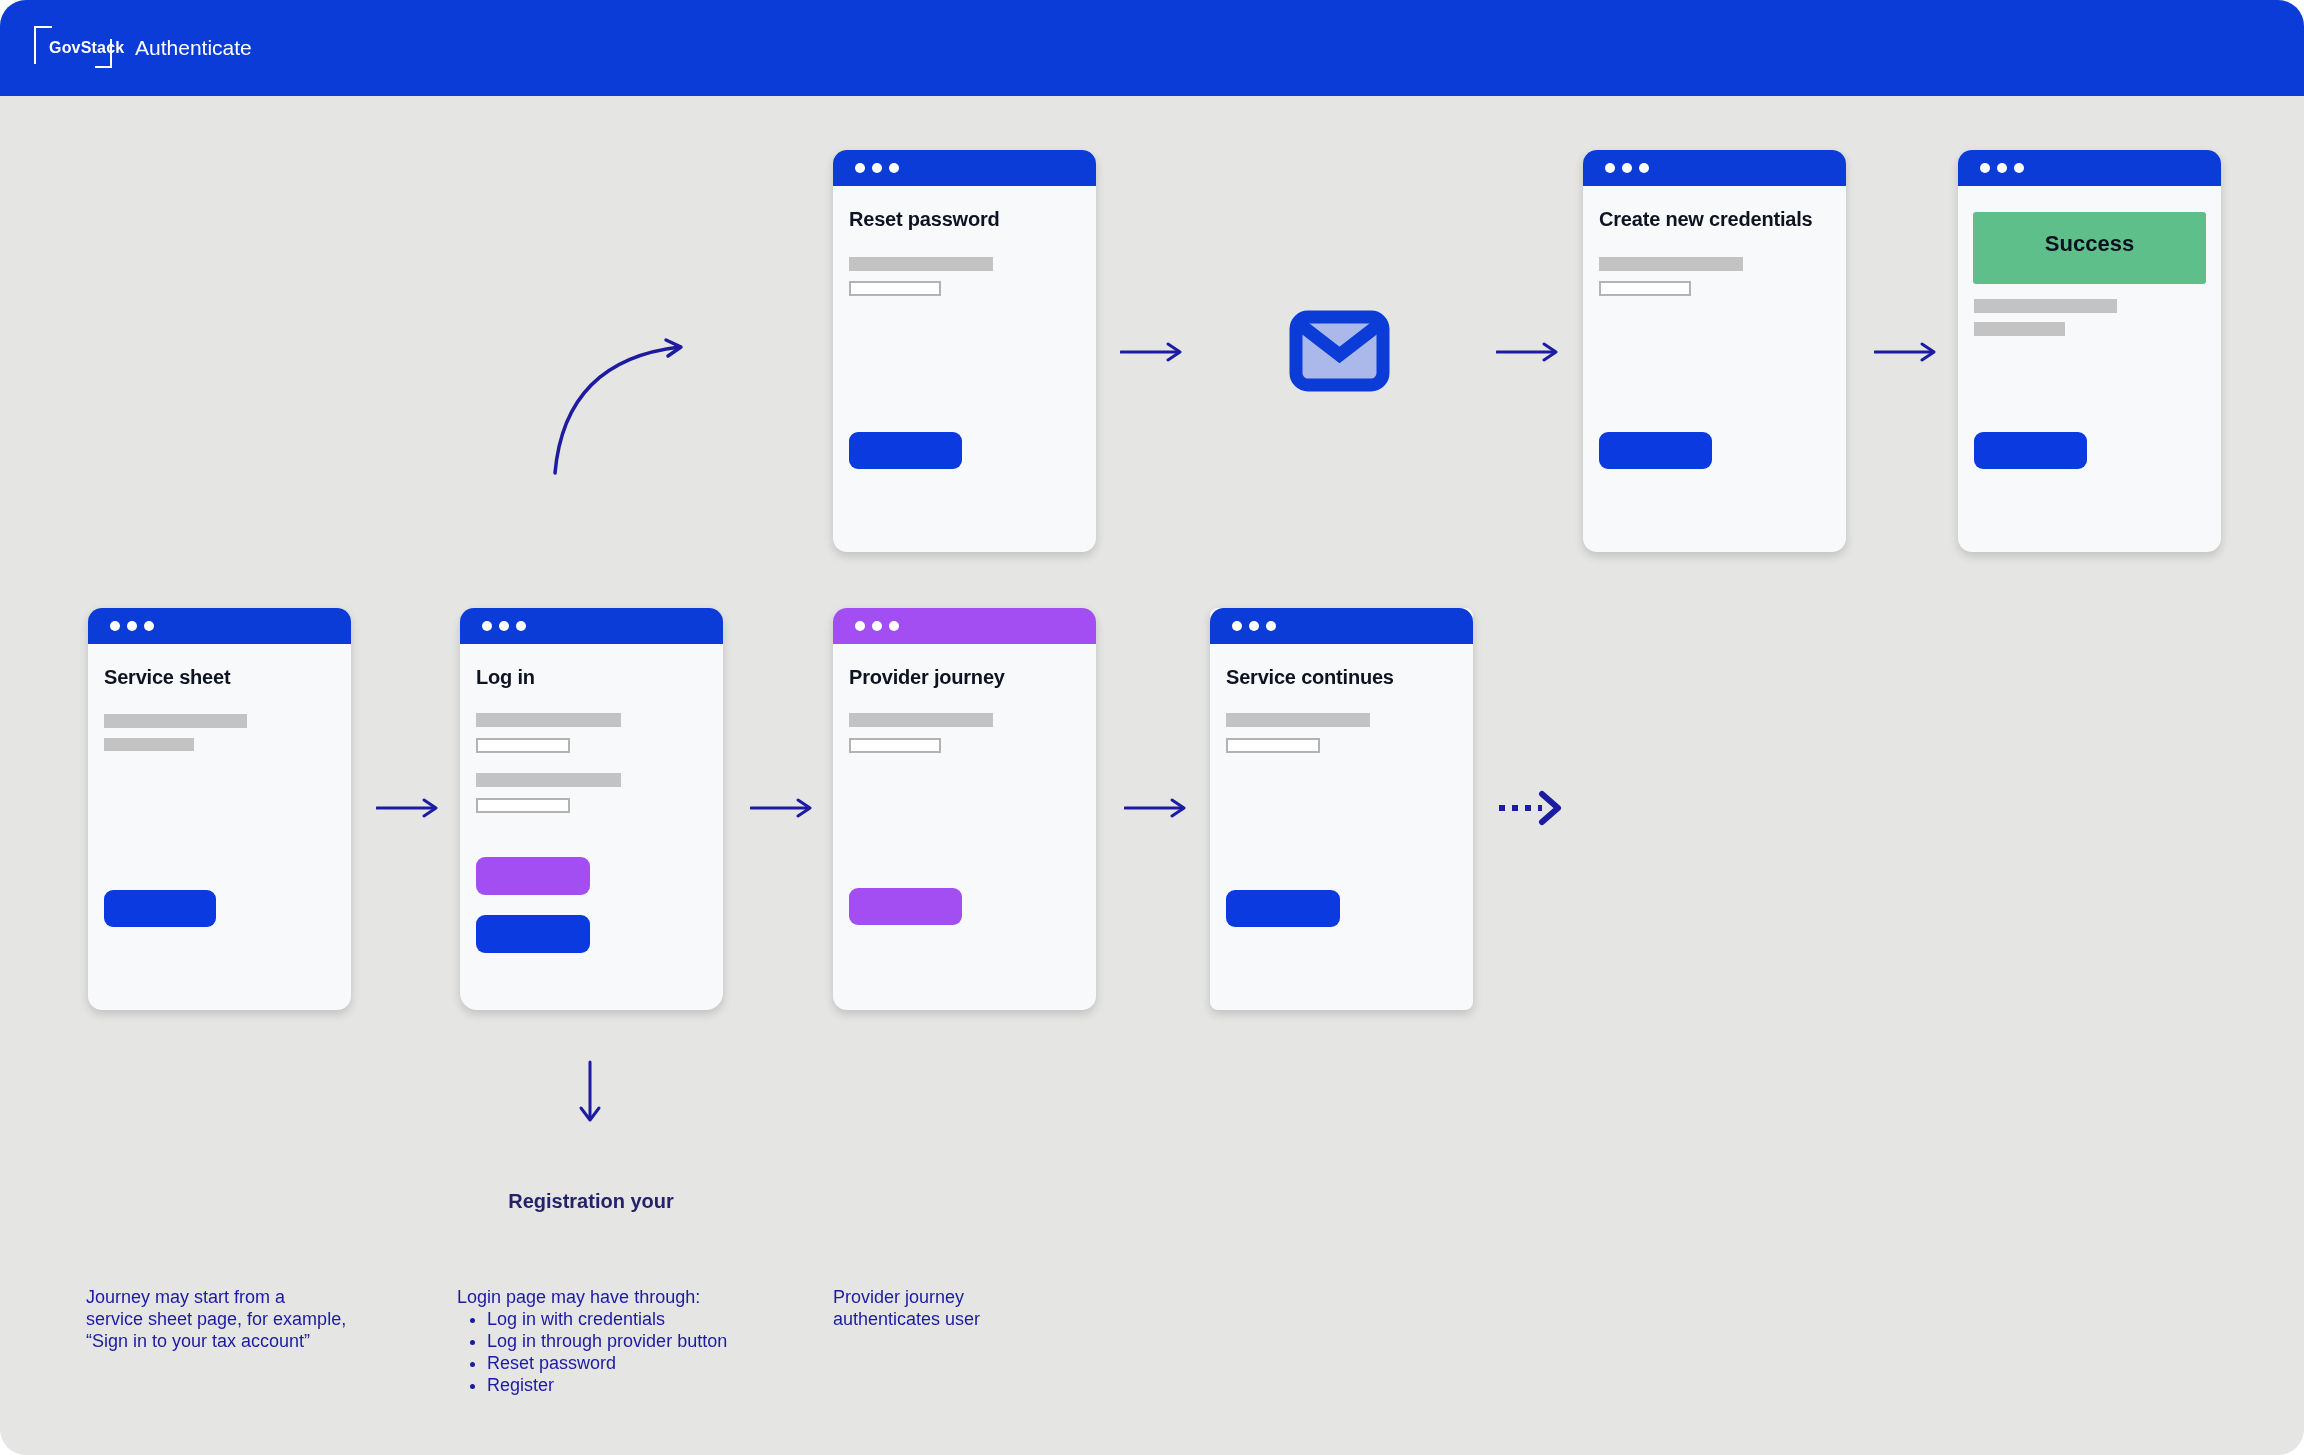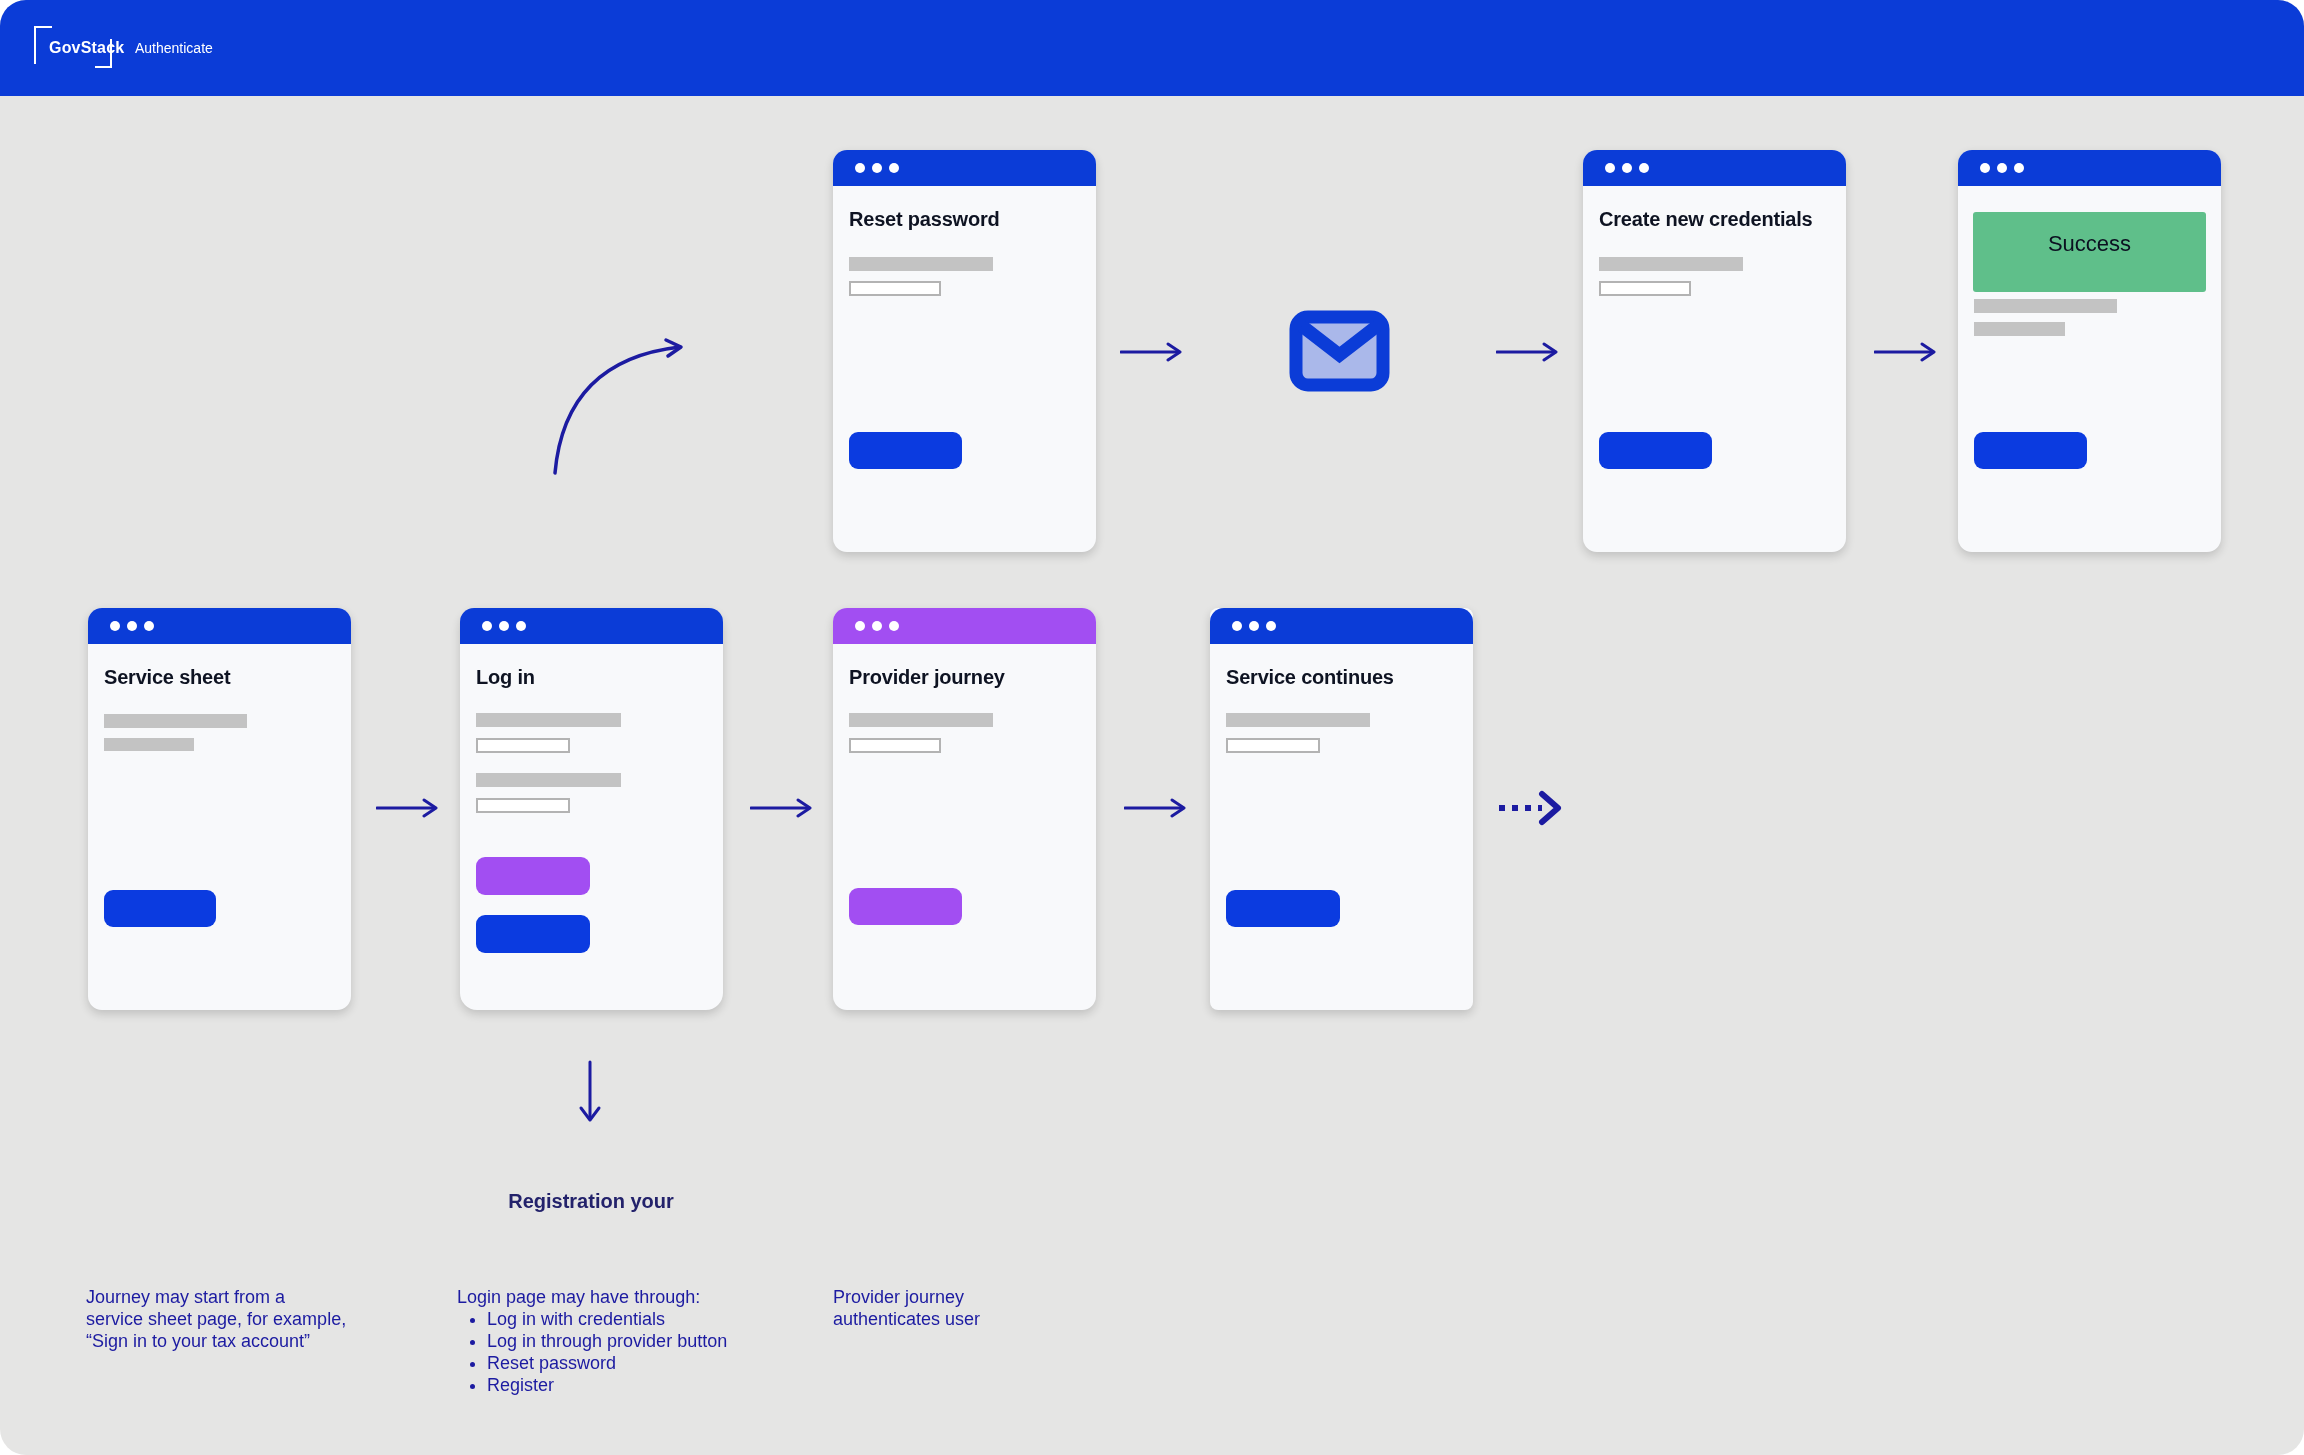--- a/index.html
+++ b/index.html
@@ -6,38 +6,38 @@
   .canvas{
     position:relative;width:2304px;height:1455px;background:#e5e5e4;
     font-family:"Liberation Sans",sans-serif;border-radius:26px;overflow:hidden;
   }
   
   .header{position:absolute;left:0;top:0;width:100%;height:96px;background:#0b3cd7;}
   .logo{position:absolute;left:34px;top:26px;width:78px;height:42px;}
   .logo .tl{position:absolute;left:0;top:0;width:16px;height:36px;border-left:2.5px solid #fff;border-top:2.5px solid #fff;}
   .logo .br{position:absolute;right:0;bottom:0;width:15px;height:27px;border-right:2.5px solid #fff;border-bottom:2.5px solid #fff;}
   .logo .logo-text{position:absolute;left:9px;top:13px;color:#fff;font-size:16px;font-weight:700;letter-spacing:.2px;margin-left:6px;}
-  .app-title{position:absolute;left:135px;top:0;height:96px;line-height:96px;color:#fff;font-size:14px;font-weight:400;}
+  .app-title{position:absolute;left:135px;top:0;height:96px;line-height:96px;color:#fff;font-size:21px;font-weight:400;}
   
   .window{position:absolute;width:263px;height:402px;background:#f8f9fb;border-radius:14px;
           box-shadow:0 4px 10px rgba(0,0,0,.16);}
   .titlebar{position:absolute;left:0;top:0;width:100%;height:36px;border-radius:14px 14px 0 0;
             display:flex;align-items:center;padding-left:22px;box-sizing:border-box;gap:7px;}
   .titlebar.blue{background:#0b3cd7;}
   .titlebar.purple{background:#a24ef2;}
   .dot{width:10px;height:10px;border-radius:50%;background:#fff;}
   .win-title{position:absolute;left:16px;top:56px;margin:0;font-size:20px;line-height:26px;
              font-weight:700;color:#0e1322;white-space:nowrap;letter-spacing:-.2px;}
   .bar{position:absolute;left:16px;background:#c3c3c3;height:14px;}
   .input{position:absolute;left:16px;background:#fff;border:2px solid #b3b3b3;height:11px;box-sizing:content-box;}
   .btn{position:absolute;left:16px;width:113px;height:37px;border-radius:9px;border:none;padding:0;cursor:pointer;}
   .btn.blue{background:#0b3be0;}
   .btn.purple{background:#a24ef2;}
-  .banner{position:absolute;left:15px;top:62px;width:233px;height:80px;background:#5fbf8a;border-radius:3px;
-          text-align:center;line-height:64px;font-size:22px;font-weight:400;color:#0b1020;}
+  .banner{position:absolute;left:15px;top:62px;width:233px;height:72px;background:#5fbf8a;border-radius:3px;
+          text-align:center;line-height:64px;font-size:22px;font-weight:700;color:#0b1020;}
   
   .note{position:absolute;color:#1c1ba1;font-size:18px;line-height:22px;font-weight:400;}
   .note ul{margin:0;padding-left:30px;}
   .note li{margin:0;}
   .flow-label{position:absolute;left:466px;top:1190px;width:250px;text-align:center;
               color:#23226b;font-size:20px;font-weight:700;}
   .arrow{position:absolute;}
 </style>
 </head>
 <body>

